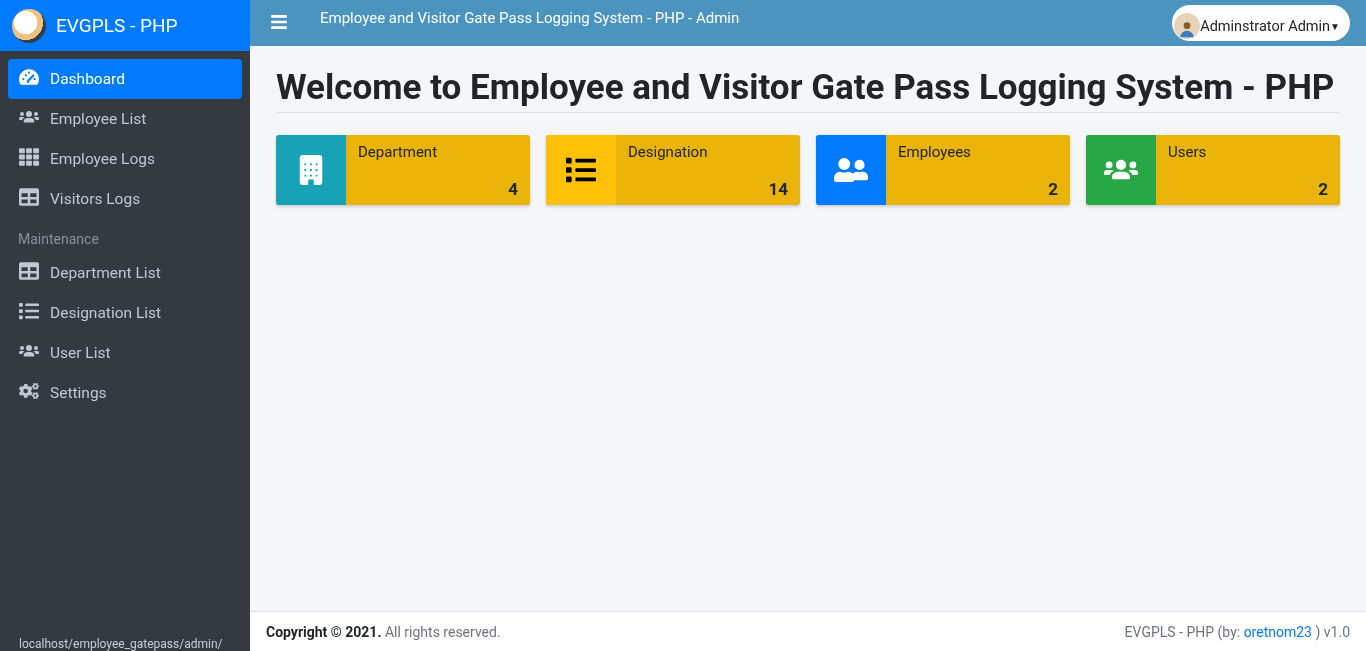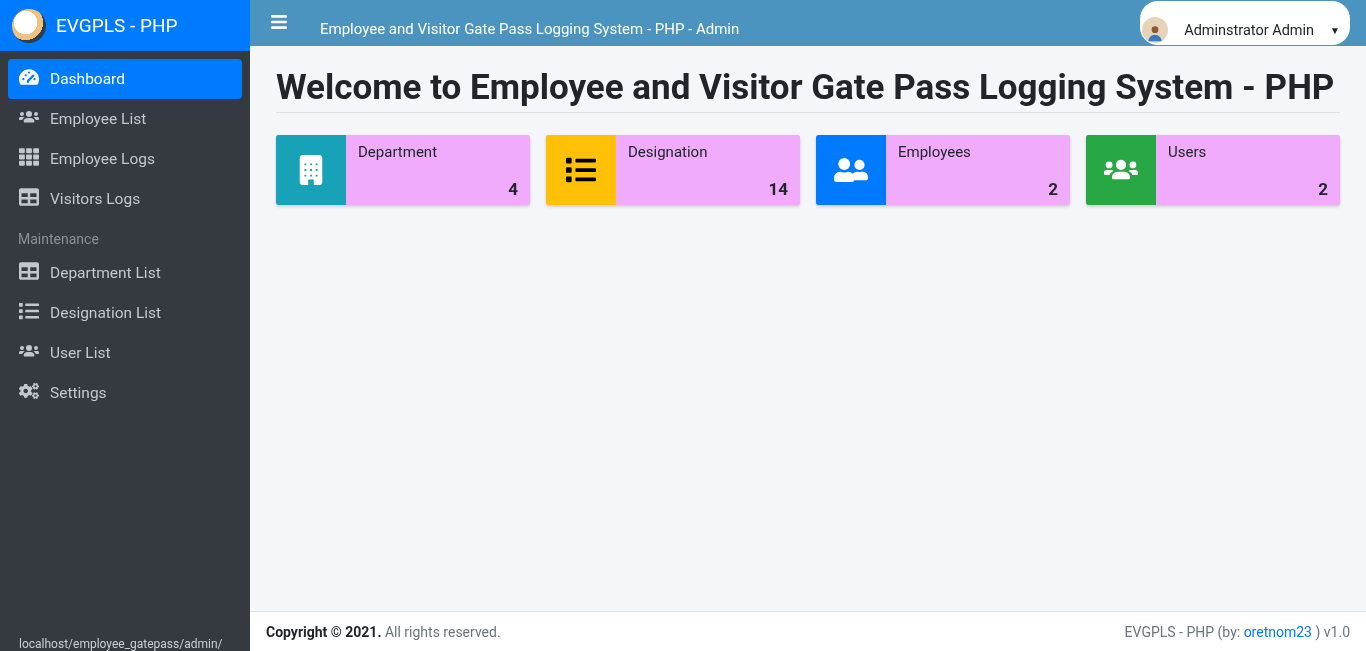--- a/index.html
+++ b/index.html
@@ -20,34 +20,34 @@
   
   .nav { list-style: none; padding: 8px; }
   .nav li { border-radius: 4px; }
   .nav a { display: flex; align-items: center; gap: 10px; padding: 8px 10px; color: #c2c7d0; text-decoration: none; border-radius: 4px; font-size: 15.5px; }
   .nav a .icon { width: 22px; text-align: center; flex: 0 0 22px; }
   .nav a.active { background: #007bff; color: #fff; }
   .nav-header { color: #8a9096; padding: 12px 10px 6px; font-size: 14px; }
 
   
   .topnav { height: 46px; background: #4b94c0; color: #fff; display: flex; align-items: center; padding: 0 16px; justify-content: space-between; font-size: 15px; }
-  .topnav-left { display: flex; align-items: flex-end; gap: 28px; }
+  .topnav-left { display: flex; align-items: flex-start; gap: 28px; }
   .bars-btn { background: none; border: none; color: #fff; cursor: pointer; padding: 4px; }
-  .user-pill { display: flex; align-items: center; gap: 16px; background: #fff; color: #212529; border-radius: 18px; padding: 16px 10px 2px 2px; cursor: pointer; font-size: 14.5px; }
+  .user-pill { display: flex; align-items: center; gap: 0; background: #fff; color: #212529; border-radius: 18px; padding: 8px 10px 2px 2px; cursor: pointer; font-size: 14.5px; }
   .avatar { width: 26px; height: 26px; border-radius: 50%; background: #e7d3b8; display:flex; align-items:flex-end; justify-content:center; overflow:hidden; }
   .avatar svg { width: 20px; height: 20px; }
   .caret { font-size: 10px; }
 
   
   .content { flex: 1; overflow: auto; padding: 8px 26px 20px; }
   .page-title { font-size: 35px; font-weight: 700; line-height: 1.25; color: #212529; margin: 12px 0 2px; }
   hr.sep { border: none; border-top: 1px solid #e0e2e6; margin-bottom: 22px; }
 
   .cards { display: flex; gap: 16px; }
-  .info-box { flex: 1; background: #f0abfc; border-radius: 3px; box-shadow: 0 0 1px rgba(0,0,0,.125), 0 2px 3px rgba(0,0,0,.15); display: flex; min-height: 70px; }
+  .info-box { flex: 1; background: #eab308; border-radius: 3px; box-shadow: 0 0 1px rgba(0,0,0,.125), 0 2px 3px rgba(0,0,0,.15); display: flex; min-height: 70px; }
   .info-box-icon { width: 70px; display: flex; align-items: center; justify-content: center; color: #fff; border-radius: 3px 0 0 3px; }
   .info-box-content { flex: 1; padding: 8px 12px 6px; display: flex; flex-direction: column; justify-content: space-between; }
   .info-box-text { font-size: 15px; color: #212529; }
   .info-box-number { font-size: 17px; font-weight: 700; text-align: right; color: #212529; }
 
   .bg-teal  { background: #17a2b8; }
   .bg-amber { background: #ffc107; }
   .bg-blue  { background: #007bff; }
   .bg-green { background: #28a745; }
 

